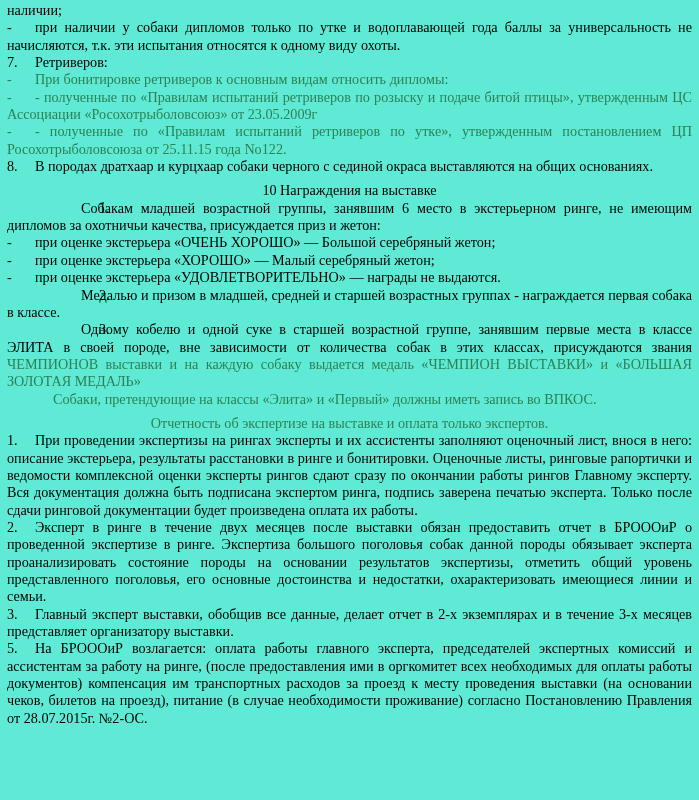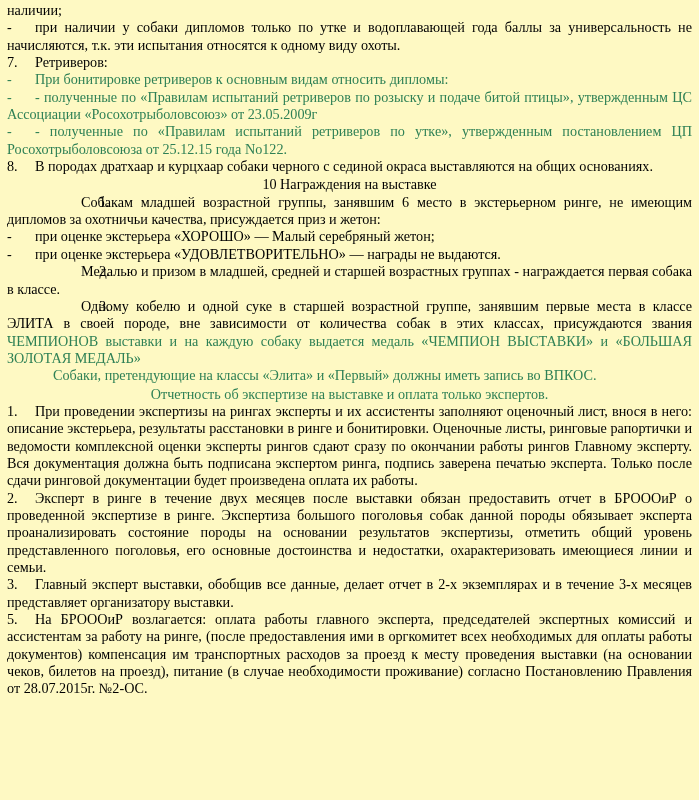--- a/index.html
+++ b/index.html
@@ -5,49 +5,50 @@
   :root{
     --green:#2e8055;
   }
   html,body{margin:0;padding:0;}
   body{background:#ffffff;}
   .page{
     width:699px;
     height:800px;
     box-sizing:border-box;
     padding:2px 7px 0 7px;
-    background:#fef9c3;
+    background:#5eead4;
     overflow:hidden;
     font-family:"Liberation Serif","DejaVu Serif",serif;
     font-size:14.2px;
     line-height:17.35px;
     color:#000000;
   }
   p.para{margin:0;text-align:justify;}
   p.para.left{text-align:left;}
   p.para.center{text-align:center;}
   p.para.indent{text-indent:46px;}
-  p.para.gap{margin-top:1px;font-family:Liberation Serif, serif;}
+  p.para.gap{margin-top:7px;font-family:Liberation Serif, serif;}
   .marker{display:inline-block;width:28px;}
   .green{color:var(--green);}
 </style>
 </head>
 <body>
 
 <div class="page">
   <div id="doc-body">
       <p class="para left"><span>наличии;</span></p>
       <p class="para"><span class="marker">-</span><span>при наличии у собаки дипломов только по утке и водоплавающей года баллы за универсальность не начисляются, т.к. эти испытания относятся к одному виду охоты.</span></p>
       <p class="para"><span class="marker">7.</span><span>Ретриверов:</span></p>
       <p class="para green"><span class="marker">-</span><span>При бонитировке ретриверов к основным видам относить дипломы:</span></p>
       <p class="para green"><span class="marker">-</span><span>- полученные по «Правилам испытаний ретриверов по розыску и подаче битой птицы», утвержденным ЦС Ассоциации «Росохотрыболовсоюз» от 23.05.2009г</span></p>
-      <p class="para green"><span class="marker">-</span><span>- полученные по «Правилам испытаний ретриверов по утке», утвержденным постановлением ЦП Росохотрыболовсоюза от 25.12.15 года No122.</span></p>
+      <p class="para green"><span class="marker">-</span><span>- полученные по «Правилам испытаний ретриверов по утке», утвержденным постановлением ЦП Росохотрыболовсоюза от 25.11.15 года No122.</span></p>
       <p class="para"><span class="marker">8.</span><span>В породах дратхаар и курцхаар собаки черного с сединой окраса выставляются на общих основаниях.</span></p>
       <p class="para center gap"><span>10 Награждения на выставке</span></p>
       <p class="para indent"><span class="marker">1.</span><span>Собакам младшей возрастной группы, занявшим 6 место в экстерьерном ринге, не имеющим дипломов за охотничьи качества, присуждается приз и жетон:</span></p>
+      <p class="para"><span class="marker">-</span><span>при оценке экстерьера «ОЧЕНЬ ХОРОШО» — Большой серебряный жетон;</span></p>
       <p class="para"><span class="marker">-</span><span>при оценке экстерьера «ХОРОШО» — Малый серебряный жетон;</span></p>
       <p class="para"><span class="marker">-</span><span>при оценке экстерьера «УДОВЛЕТВОРИТЕЛЬНО» — награды не выдаются.</span></p>
       <p class="para indent"><span class="marker">2.</span><span>Медалью и призом в младшей, средней и старшей возрастных группах - награждается первая собака в классе.</span></p>
       <p class="para indent"><span class="marker">3.</span><span>Одному кобелю и одной суке в старшей возрастной группе, занявшим первые места в классе ЭЛИТА в своей породе, вне зависимости от количества собак в этих классах, присуждаются звания </span><span class="green">ЧЕМПИОНОВ выставки и на каждую собаку выдается медаль «ЧЕМПИОН ВЫСТАВКИ» и «БОЛЬШАЯ ЗОЛОТАЯ МЕДАЛЬ»</span></p>
       <p class="para indent green"><span>Собаки, претендующие на классы «Элита» и «Первый» должны иметь запись во ВПКОС.</span></p>
       <p class="para center gap green"><span>Отчетность об экспертизе на выставке и оплата только экспертов.</span></p>
       <p class="para"><span class="marker">1.</span><span>При проведении экспертизы на рингах эксперты и их ассистенты заполняют оценочный лист, внося в него: описание экстерьера, результаты расстановки в ринге и бонитировки. Оценочные листы, ринговые рапортички и ведомости комплексной оценки эксперты рингов сдают сразу по окончании работы рингов Главному эксперту. Вся документация должна быть подписана экспертом ринга, подпись заверена печатью эксперта. Только после сдачи ринговой документации будет произведена оплата их работы.</span></p>
       <p class="para"><span class="marker">2.</span><span>Эксперт в ринге в течение двух месяцев после выставки обязан предоставить отчет в БРОООиР о проведенной экспертизе в ринге. Экспертиза большого поголовья собак данной породы обязывает эксперта проанализировать состояние породы на основании результатов экспертизы, отметить общий уровень представленного поголовья, его основные достоинства и недостатки, охарактеризовать имеющиеся линии и семьи.</span></p>
       <p class="para"><span class="marker">3.</span><span>Главный эксперт выставки, обобщив все данные, делает отчет в 2-х экземплярах и в течение 3-х месяцев представляет организатору выставки.</span></p>
       <p class="para"><span class="marker">5.</span><span>На БРОООиР возлагается: оплата работы главного эксперта, председателей экспертных комиссий и ассистентам за работу на ринге, (после предоставления ими в оргкомитет всех необходимых для оплаты работы документов) компенсация им транспортных расходов за проезд к месту проведения выставки (на основании чеков, билетов на проезд), питание (в случае необходимости проживание) согласно Постановлению Правления от 28.07.2015г. №2-ОС.</span></p>

